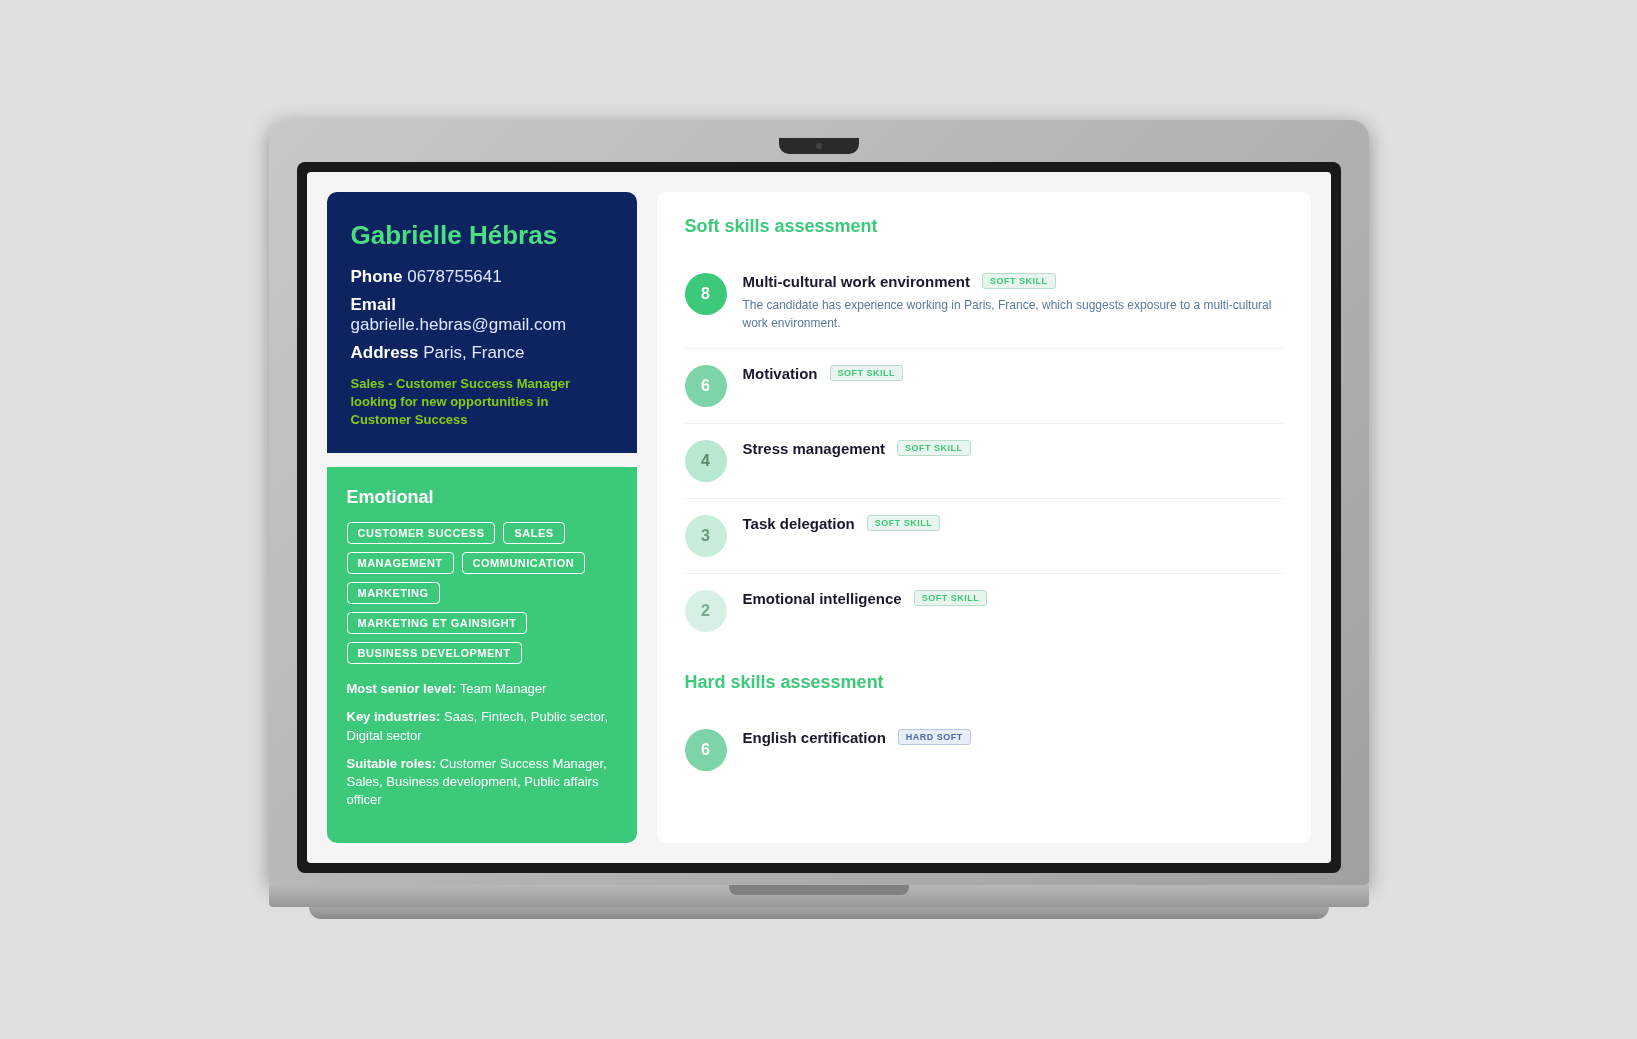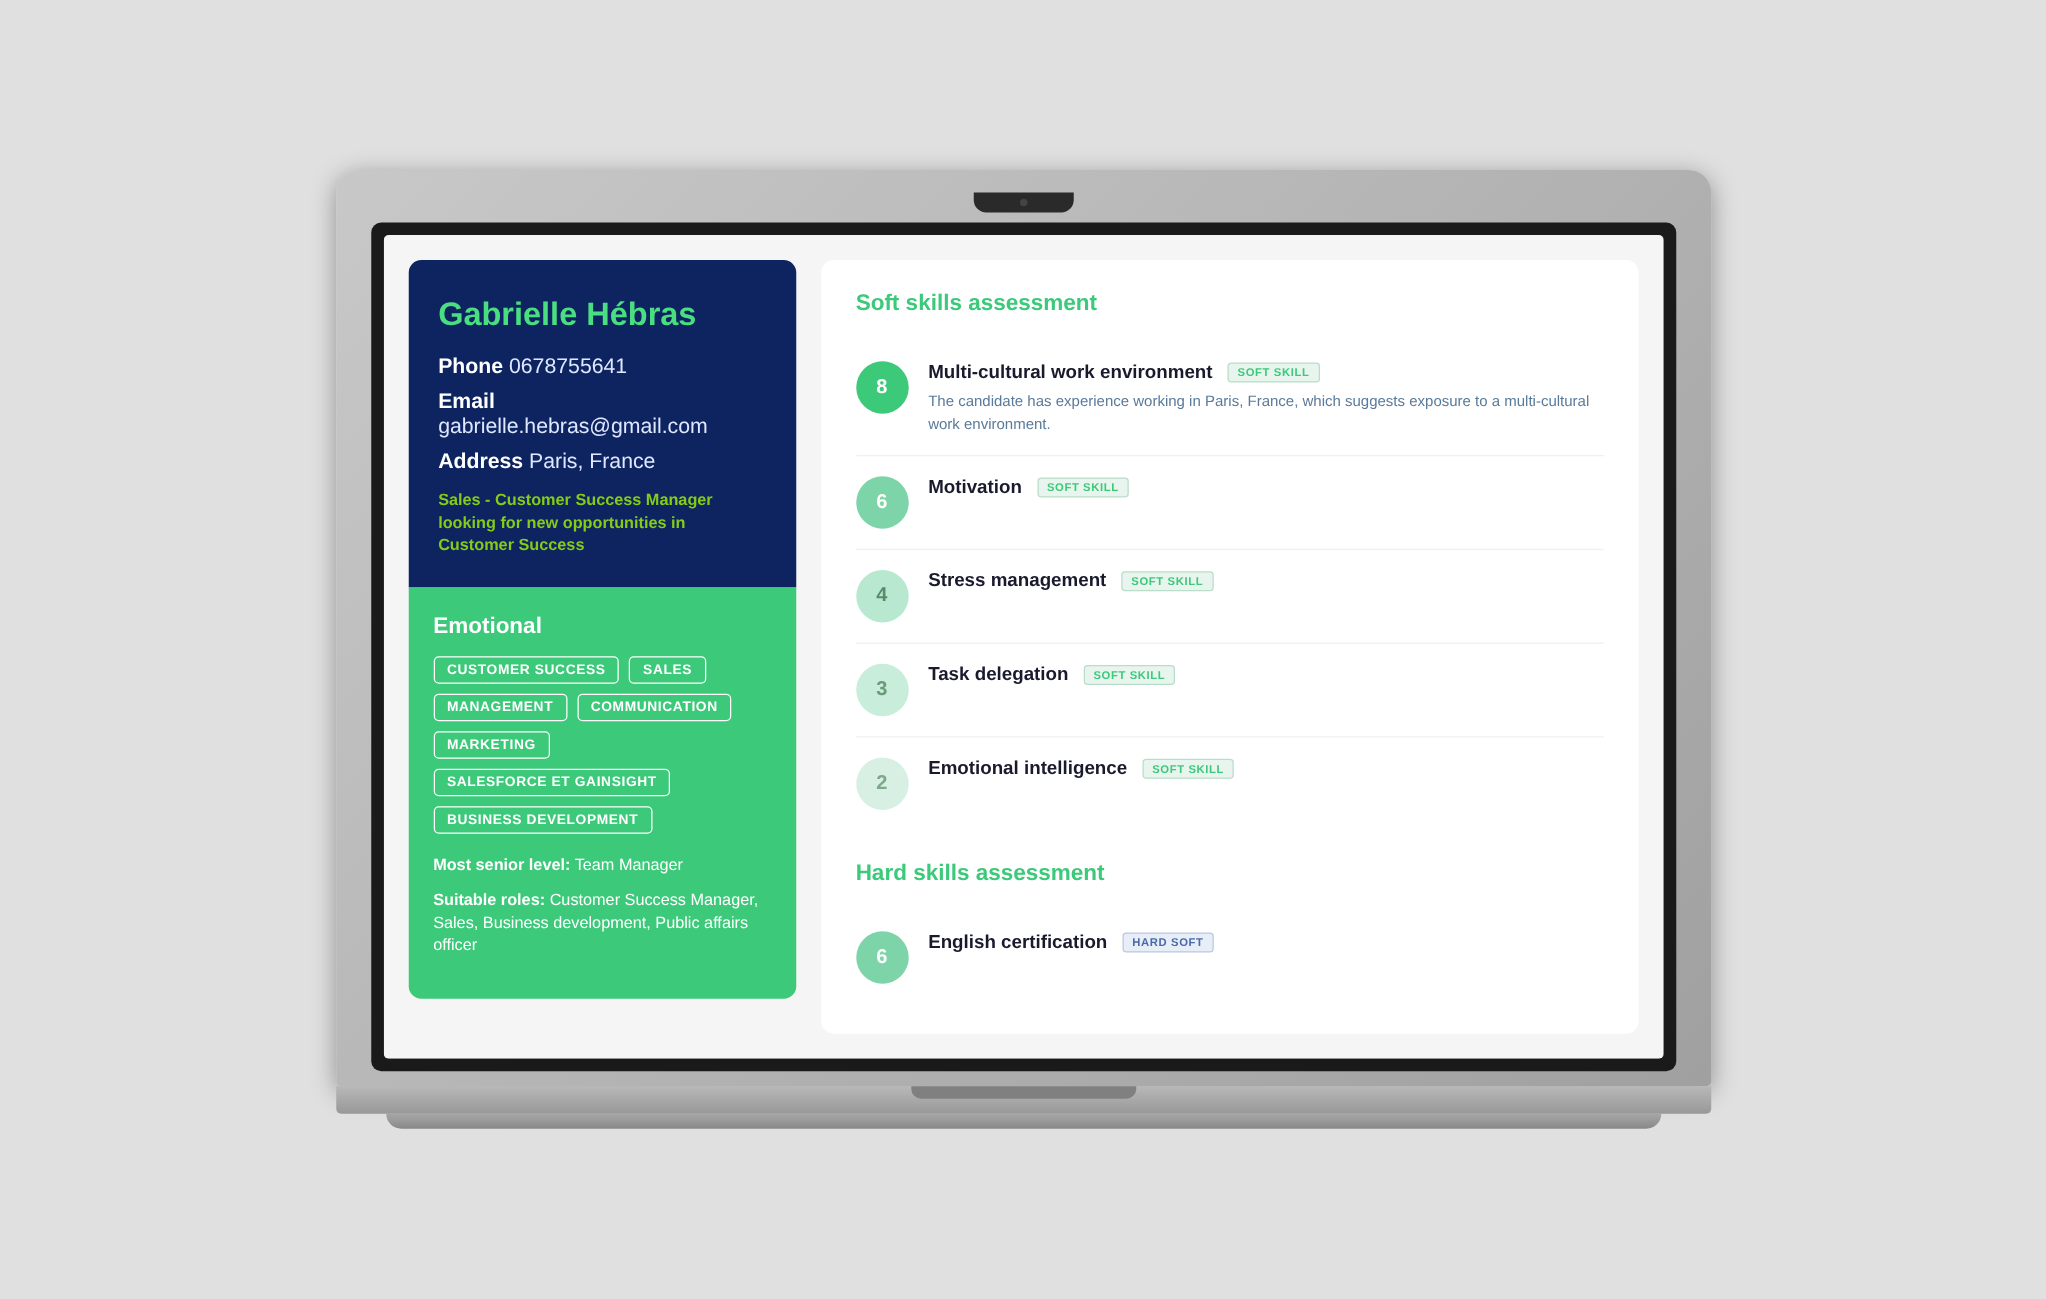--- a/index.html
+++ b/index.html
@@ -78,21 +78,21 @@
       gap: 20px;
       background: #f5f5f5;
     }
 
     
     .left-panel {
       width: 310px;
       flex-shrink: 0;
       display: flex;
       flex-direction: column;
-      gap: 0;
+      gap: 14px;
     }
     .profile-card {
       background: #0d2461;
       border-radius: 10px 10px 0 0;
       padding: 28px 24px 24px;
       color: white;
     }
     .profile-name {
       color: #4ade80;
       font-size: 26px;
@@ -260,24 +260,25 @@
 
             <div class="highlights-card">
               <div class="highlights-title">Emotional</div>
               <div class="tags-container">
 
               <span class="tag">CUSTOMER SUCCESS</span>
                   <span class="tag">SALES</span>
                   <span class="tag">MANAGEMENT</span>
                   <span class="tag">COMMUNICATION</span>
                   <span class="tag">MARKETING</span>
-                  <span class="tag">SALESFORCE ET GAINSIGHT</span>
+                  <span class="tag">MARKETING ET GAINSIGHT</span>
                   <span class="tag">BUSINESS DEVELOPMENT</span>
                 </div>
               <div class="highlights-field"><strong>Most senior level:</strong> <span>Team Manager</span></div>
+              <div class="highlights-field"><strong>Key industries:</strong> <span>Saas, Fintech, Public sector, Digital sector</span></div>
               <div class="highlights-field"><strong>Suitable roles:</strong> <span>Customer Success Manager, Sales, Business development, Public affairs officer</span></div>
             </div>
           </div>
 
           <div class="right-panel">
 
             <div class="section-title">Soft skills assessment</div>
             <div class="skills-list">
 
             <div class="skill-item">

